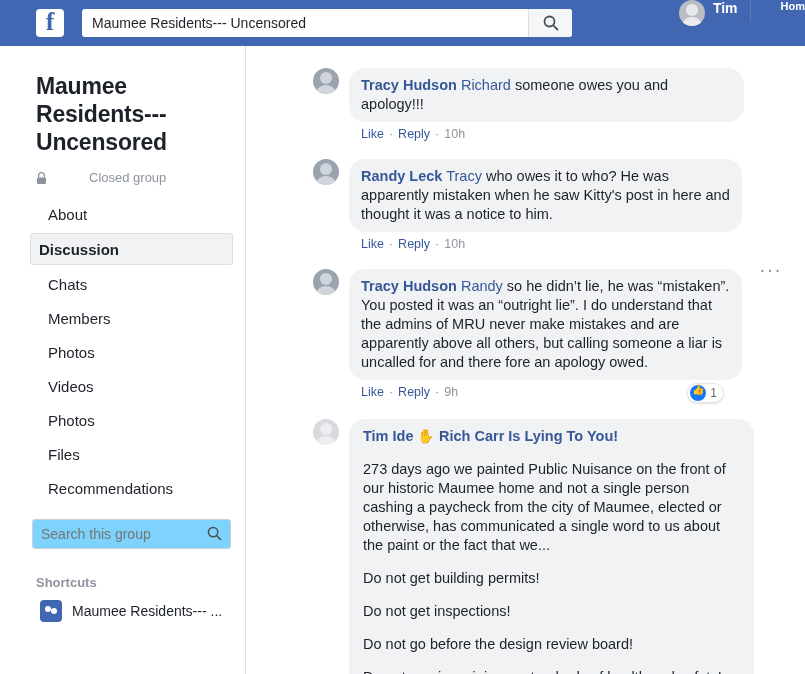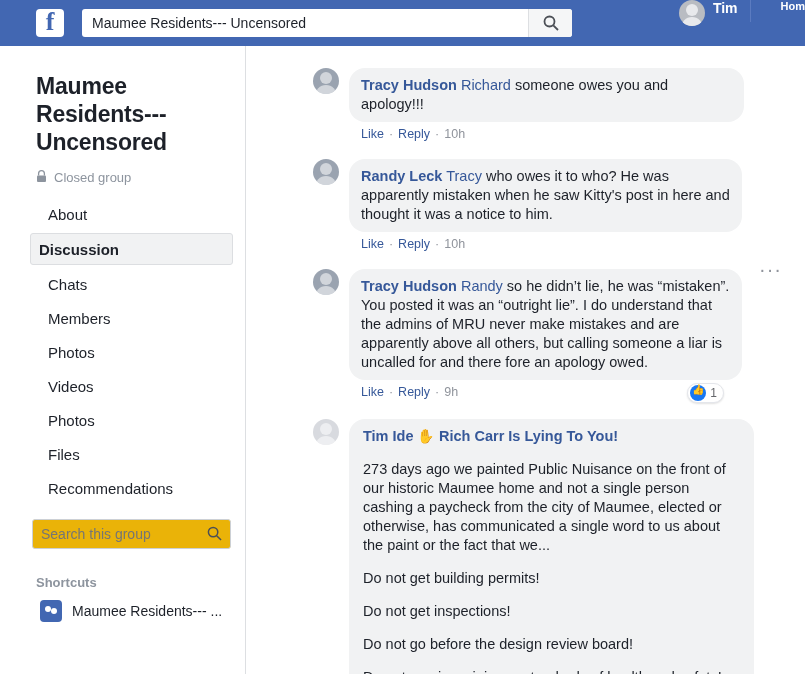--- a/index.html
+++ b/index.html
@@ -101,24 +101,25 @@
   }
   .group-title {
     font-size: 23px;
     line-height: 28px;
     font-weight: bold;
     color: #1d2129;
     padding: 26px 24px 0 36px;
     letter-spacing: -0.2px;
   }
   .closed-group {
-    display: flex; align-items: flex-start;
+    display: flex; align-items: flex-end;
     padding: 14px 0 0 36px;
     color: #8d949e;
     font-size: 13px;
+    gap: 35px;
   }
   .lock-icon { margin-right: 7px; display: block; }
 
   .navlist { margin-top: 14px; }
   .navitem {
     height: 30px;
     display: flex; align-items: center;
     padding-left: 48px;
     font-size: 15px;
     color: #1d2129;
@@ -135,21 +136,21 @@
     height: 32px;
   }
 
   .searchgroup {
     margin: 16px 14px 0 32px;
     height: 30px;
     border: 1px solid #ccd0d5;
     border-radius: 3px;
     display: flex; align-items: center;
     position: relative;
-    background: #eab308;
+    background: #7dd3fc;
   }
   .searchgroup input {
     border: none; outline: none;
     font-family: "Liberation Sans", sans-serif;
     font-size: 14px;
     color: #1d2129;
     padding: 0 8px;
     width: 165px; height: 26px;
     background: transparent;
   }

